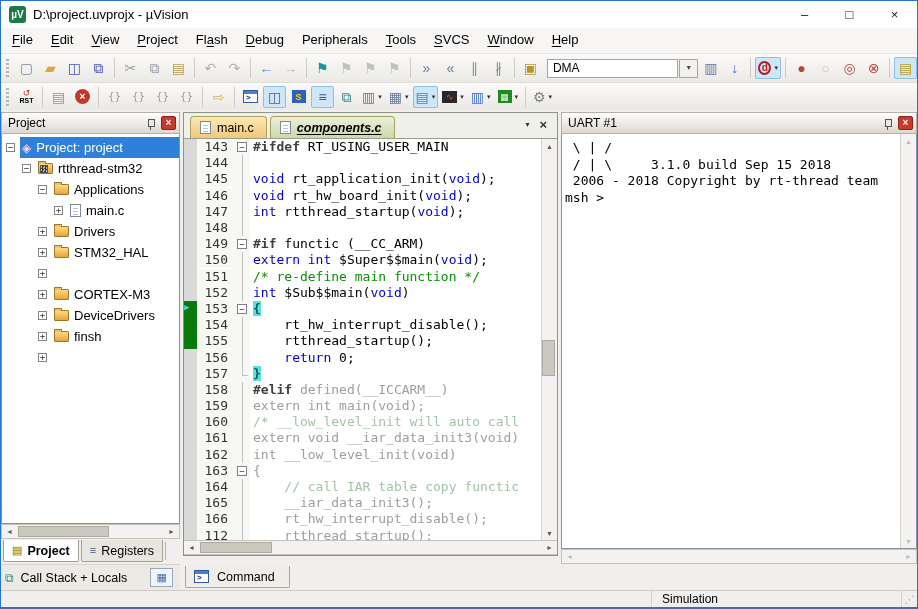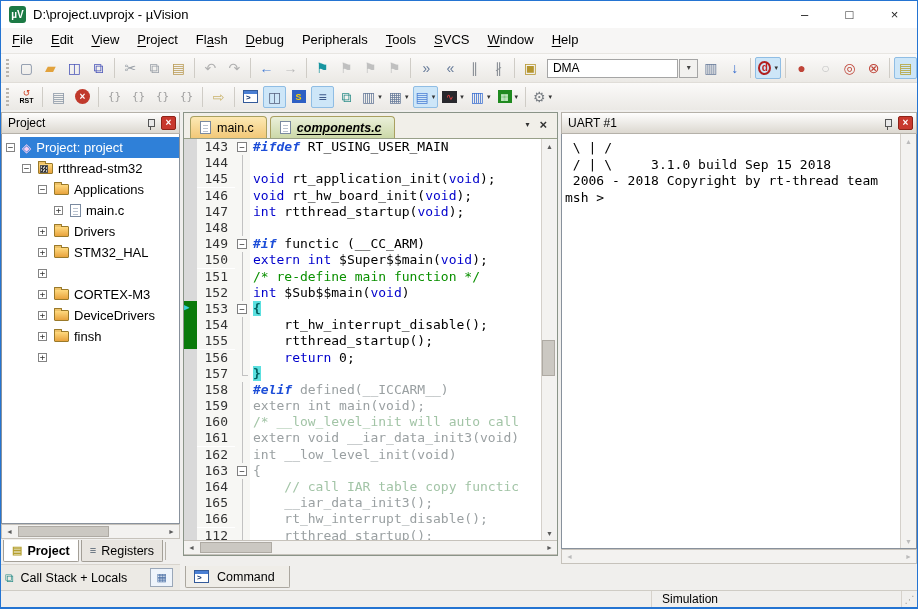--- a/index.html
+++ b/index.html
@@ -129,21 +129,21 @@
   .cl-f { width:15px; flex:none; position:relative; align-self:stretch; background:#f7f7f4; }
   .cl-f.v::before { content:""; position:absolute; left:7px; top:0; bottom:0; width:1px; background:#c2c2c2; }
   .cl-f.end::before { content:""; position:absolute; left:7px; top:0; height:9px; width:1px; background:#c2c2c2; }
   .cl-f.end::after { content:""; position:absolute; left:7px; top:9px; width:6px; height:1px; background:#c2c2c2; }
   .fold-box { position:absolute; left:2px; top:3px; width:10px; height:10px; border:1px solid #808080; background:#fff;
     font-size:9px; line-height:8px; text-align:center; color:#333; }
   .cl-c { flex:1; white-space:pre; overflow:hidden; padding-left:3px; }
   .tk-kw { color:#0000cc; }
   .tk-txt { color:#000; }
   .tk-cmt { color:#0a9000; }
-  .tk-pp { color:#1d4ed8; font-weight:bold;font-style:italic; }
+  .tk-pp { color:#404040; font-weight:bold; }
   .tk-gray { color:#9aa0a2; }
   .tk-gcmt { color:#a2c4a6; }
   .tk-brh { background:#5ce0e0; color:#005f5f; font-weight:bold; }
   .center-gap { height:10px; flex:none; background:#f0efed; }
   .cmd-row { height:24px; flex:none; display:flex; align-items:flex-start; background:#f0efed; padding-left:2px; }
   .cmd-tab { display:flex; align-items:center; gap:8px; height:22px; padding:0 14px 0 8px;
     background:#efede8; border:1px solid #aba79f; border-top:none; font-size:12.5px; border-radius:0 0 2px 2px; }
   
   .uart-body { flex:1; display:flex; min-height:0; border:1px solid #88919c; border-top:none; background:#fff; }
   .uart-content { flex:1; overflow:hidden; font-family:"DejaVu Sans Mono",monospace; font-size:13px; padding:6px 2px 0 3px; }

